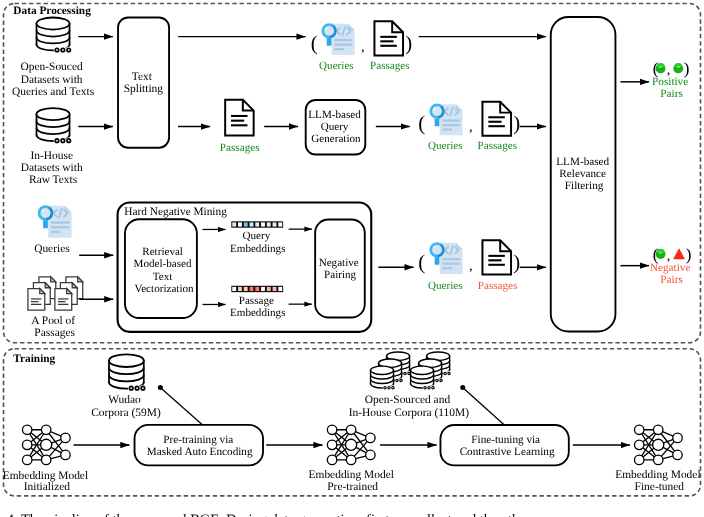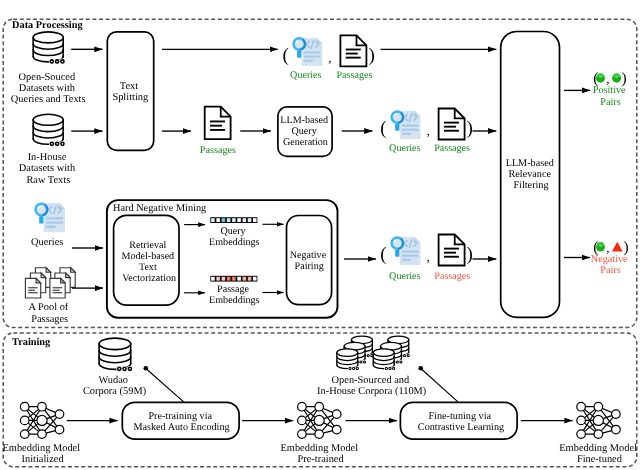--- a/index.html
+++ b/index.html
@@ -1,20 +1,20 @@
 <!DOCTYPE html>
 <html><head>
 <meta charset="utf-8">
 <title>BGE Pipeline Figure</title>
 <style>
   html,body{margin:0;padding:0;background:#fff;}
   *{-webkit-font-smoothing:antialiased;text-rendering:geometricPrecision;}
   body{width:640px;height:470px;overflow:hidden;position:relative;
        font-family:"Liberation Serif",serif;color:#000;}
-  #fig{position:absolute;left:0;top:16px;width:640px;height:408px;}
+  #fig{position:absolute;left:0;top:0;width:640px;height:408px;}
   svg{display:block;}
   text{font-family:"Liberation Serif",serif;}
 </style>
 </head>
 <body>
 
 <div id="fig">
   <svg id="canvas" width="640" height="470" viewBox="0 0 640 470" xmlns="http://www.w3.org/2000/svg">
 <defs>
   <marker id="ah" markerWidth="8.5" markerHeight="6.2" refX="8.3" refY="3.1" orient="auto" markerUnits="userSpaceOnUse">

